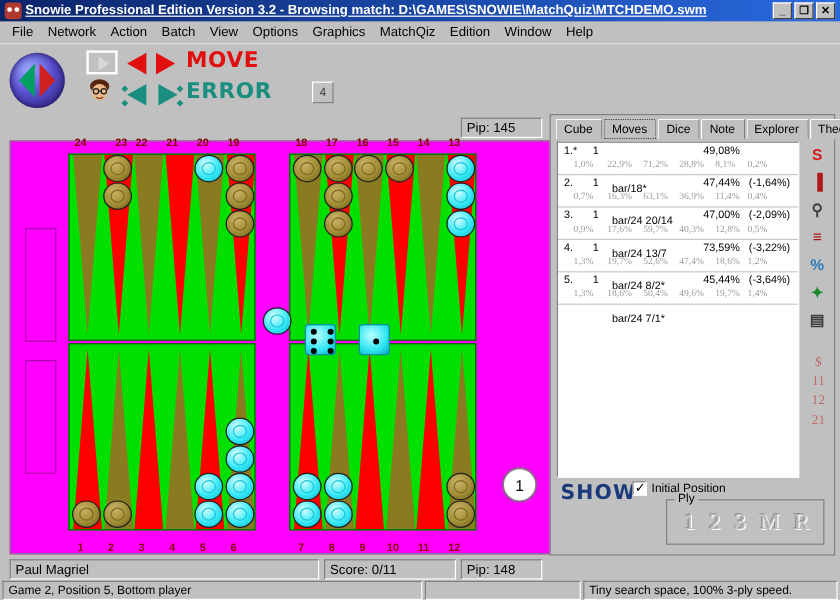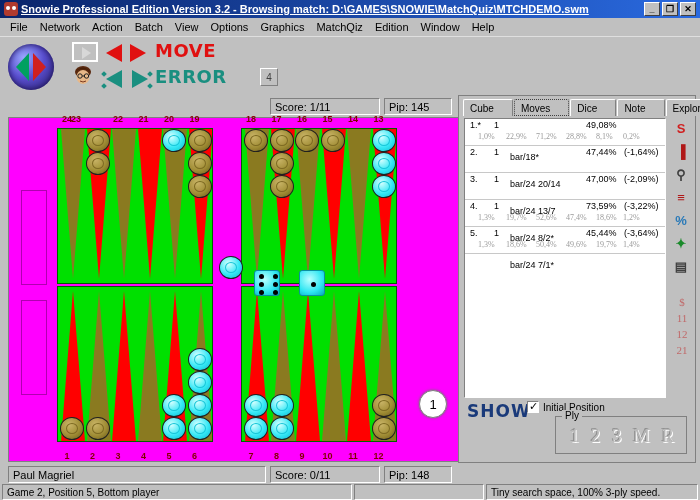--- a/index.html
+++ b/index.html
@@ -178,21 +178,21 @@
     box-shadow: 0 0 3px #707070;
   }
 
   
   #right-panel {
     position: absolute; left: 458px; top: 95px; width: 238px; height: 368px;
     background: #c0c0c0; border: 1px solid #808080;
   }
   #tabs { position: absolute; left: 4px; top: 3px; display: flex; gap: 1px; }
   .tab {
-    height: 17px; padding: 1px 18px 0 6px; font-size: 10px; background: #c0c0c0;
+    height: 17px; padding: 1px 7px 0 6px; font-size: 10px; background: #c0c0c0;
     border: 1px solid #fff; border-right-color: #808080; border-bottom: none;
     border-radius: 2px 2px 0 0; color: #000;
     display: flex; align-items: center; white-space: nowrap;
   }
   .tab.active { font-weight: normal; border: 1px dotted #404040; background: #c0c0c0; }
 
   #move-list {
     position: absolute; left: 5px; top: 22px; width: 202px; height: 280px;
     background: #ffffff; border: 1px solid #808080;
     border-right-color: #fff; border-bottom-color: #fff;
@@ -322,30 +322,29 @@
   <div id="arr-right2" class="arrow-btn"></div>
   <div class="tickmark" style="left:102px;top:72px;"></div>
   <div class="tickmark" style="left:102px;top:84px;"></div>
   <div class="tickmark" style="left:148px;top:72px;"></div>
   <div class="tickmark" style="left:148px;top:84px;"></div>
 
   <div id="lbl-move">MOVE</div>
   <div id="lbl-error">ERROR</div>
   <div id="num-btn" class="btn3d">4</div>
 
-  <div id="top-score" class="field3d">Score: 1/11</div>
   <div id="top-pip" class="field3d">Pip: 145</div>
   <div id="bot-name" class="field3d">Paul Magriel</div>
   <div id="bot-score" class="field3d">Score: 0/11</div>
   <div id="bot-pip" class="field3d">Pip: 148</div>
 
   <div id="board-outer">
     <div id="nums-top" class="pt-nums">
         <span style="left: 48px;">24</span>
-        <span style="left: 57px;">23</span>
+        <span style="left: 82px;">23</span>
         <span style="left: 99px;">22</span>
         <span style="left: 124.5px;">21</span>
         <span style="left: 150px;">20</span>
         <span style="left: 175.5px;">19</span>
         <span style="left: 232px;">18</span>
         <span style="left: 257.5px;">17</span>
         <span style="left: 283px;">16</span>
         <span style="left: 308.5px;">15</span>
         <span style="left: 334px;">14</span>
         <span style="left: 359.5px;">13</span>
@@ -481,28 +480,44 @@
           </div>
         </div>
         <div class="move-row">
           <div class="l1">
             <span class="mv-idx">2.</span>
             <span class="mv-roll">1</span>
             <span class="mv-play">bar/24 20/14</span>
             <span class="mv-eq">47,44%</span>
             <span class="mv-delta">(-1,64%)</span>
           </div>
+          <div class="l2">
+            <span class="p1">0,7%</span>
+            <span class="p2">16,3%</span>
+            <span class="p3">63,1%</span>
+            <span class="p4">36,9%</span>
+            <span class="p5">11,4%</span>
+            <span class="p6">0,4%</span>
+          </div>
         </div>
         <div class="move-row">
           <div class="l1">
             <span class="mv-idx">3.</span>
             <span class="mv-roll">1</span>
             <span class="mv-play">bar/24 13/7</span>
             <span class="mv-eq">47,00%</span>
             <span class="mv-delta">(-2,09%)</span>
+          </div>
+          <div class="l2">
+            <span class="p1">0,9%</span>
+            <span class="p2">17,6%</span>
+            <span class="p3">59,7%</span>
+            <span class="p4">40,3%</span>
+            <span class="p5">12,8%</span>
+            <span class="p6">0,5%</span>
           </div>
         </div>
         <div class="move-row">
           <div class="l1">
             <span class="mv-idx">4.</span>
             <span class="mv-roll">1</span>
             <span class="mv-play">bar/24 8/2*</span>
             <span class="mv-eq">73,59%</span>
             <span class="mv-delta">(-3,22%)</span>
           </div>

